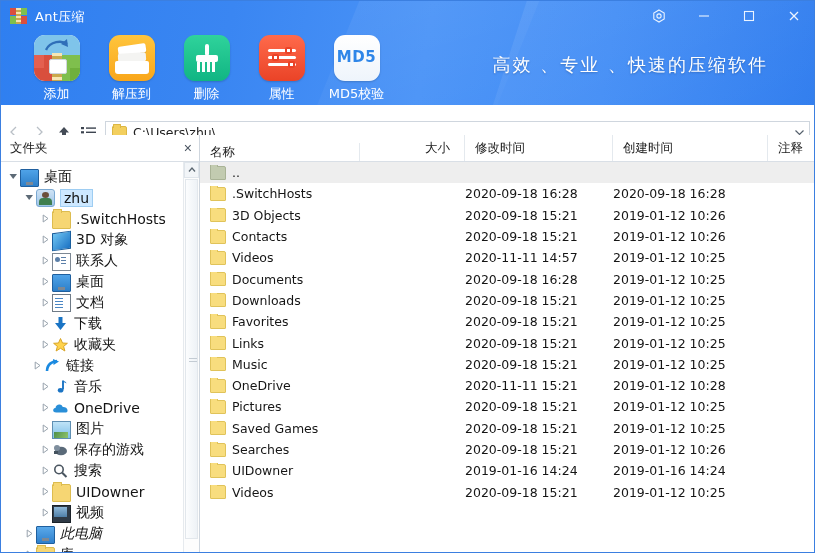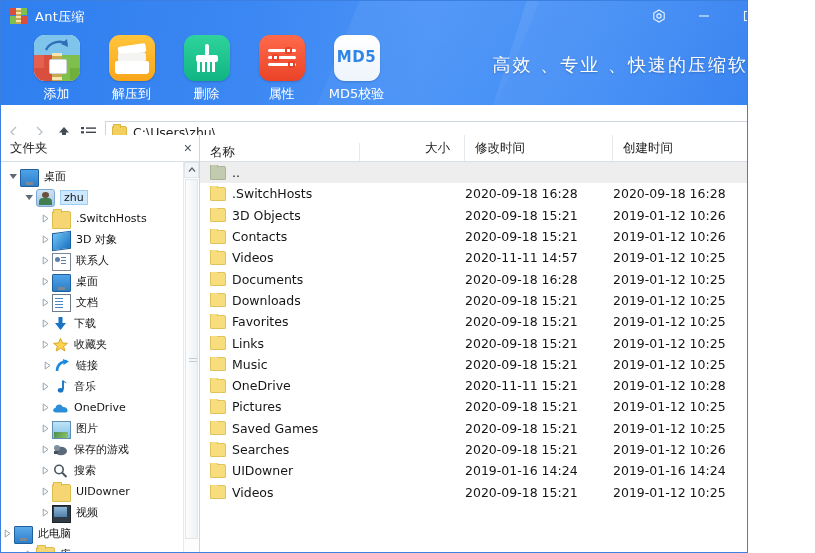--- a/index.html
+++ b/index.html
@@ -3,21 +3,21 @@
 <meta charset="utf-8">
 <style>
   html,body{margin:0;padding:0;}
   body{
     width:815px;height:553px;overflow:hidden;
     font-family:"Liberation Sans","DejaVu Sans",sans-serif;
     font-size:12px;color:#000;
     background:#fff;
     -webkit-font-smoothing:antialiased;
   }
-  .app{position:relative;width:748px;height:553px;overflow:hidden;
+  .app{position:relative;width:815px;height:553px;overflow:hidden;
        border:1px solid #3b7fe0;box-sizing:border-box;}
 
   
   .banner{position:absolute;left:0;top:0;width:815px;height:104px;
     background:linear-gradient(100deg,#2f7ff0 0%,#3a86f2 28%,#4a93f7 52%,#3f8bf5 74%,#2d7bee 100%);
     overflow:hidden;}
   .banner:after{content:"";position:absolute;right:-40px;top:-60px;width:340px;height:240px;
     background:linear-gradient(135deg,rgba(255,255,255,.10),rgba(255,255,255,0));
     transform:rotate(18deg);pointer-events:none;}
   .banner:before{content:"";position:absolute;left:330px;top:-30px;width:180px;height:200px;
@@ -121,21 +121,21 @@
   .side-head{height:27px;border-bottom:1px solid #d9dfe6;display:flex;align-items:center;
              justify-content:space-between;padding:0 7px 0 9px;box-sizing:border-box;background:#fff;}
   .side-head .ttl{font-size:12.5px;color:#1b1b1b;
         font-family:"DejaVu Sans","Liberation Sans",sans-serif;}
   .side-head .x{color:#4a5460;font-size:14px;line-height:1;cursor:default;}
   .tree{position:absolute;left:0;top:27px;width:184px;height:392px;overflow:hidden;padding-top:4px;
         box-sizing:border-box;}
   .tnode{height:21px;display:flex;align-items:center;white-space:nowrap;cursor:default;}
   .tnode .tw{width:13px;height:21px;display:flex;align-items:center;justify-content:center;flex:0 0 auto;}
   .tnode .ti{width:17px;height:16px;margin-right:5px;flex:0 0 auto;position:relative;}
-  .tnode .tl{font-size:11px;color:#141414;
+  .tnode .tl{font-size:14px;color:#141414;
         font-family:"DejaVu Sans","Liberation Sans",sans-serif;}
   .tnode.sel .tl{background:#cde8ff;border:1px solid #9ecdf2;padding:0 3px;margin:-1px 0;}
 
   .ic-desktop{background:linear-gradient(180deg,#4fa3e8,#2d7fc9);border:1px solid #1f5f9e;
        border-radius:1px;height:12px;margin-top:2px;}
   .ic-desktop:after{content:"";position:absolute;left:5px;top:12px;width:7px;height:3px;background:#7d8894;}
   .ic-user{background:linear-gradient(180deg,#cfe3f5,#9ec4e6);border-radius:3px;height:15px;
        border:1px solid #7ba9d2;}
   .ic-user:before{content:"";position:absolute;left:5px;top:2px;width:7px;height:6px;border-radius:50%;
        background:#6b4f3a;}
@@ -432,21 +432,21 @@
             <span class="tw">
               <svg width="9" height="9" viewBox="0 0 9 9">
                 <polygon points="2.2,1 7,4.5 2.2,8" fill="none" stroke="#98a3ad" stroke-width="1"></polygon>
               </svg>
             </span>
             <span class="ti" style="width: 17px;"><svg width="17" height="16" viewBox="0 0 17 16">
                 <polygon points="8.5,1.5 10.5,6 15.4,6.3 11.6,9.4 12.9,14 8.5,11.3 4.1,14 5.4,9.4 1.6,6.3 6.5,6" fill="#ffd34d" stroke="#d8a528" stroke-width="1"></polygon>
               </svg></span>
             <span class="tl">收藏夹</span>
           </div>
-          <div class="tnode" style="padding-left: 40px;">
+          <div class="tnode" style="padding-left: 30px;">
             <span class="tw">
               <svg width="9" height="9" viewBox="0 0 9 9">
                 <polygon points="2.2,1 7,4.5 2.2,8" fill="none" stroke="#98a3ad" stroke-width="1"></polygon>
               </svg>
             </span>
             <span class="ti" style="width: 17px;"><svg width="17" height="16" viewBox="0 0 17 16">
                 <path d="M3 13 C3 6 9 3 13 3" stroke="#1b8ae0" stroke-width="2.6" fill="none"></path>
                 <polygon points="9,1 15,3.5 9.5,7" fill="#1b8ae0"></polygon>
               </svg></span>
             <span class="tl">链接</span>
@@ -520,21 +520,21 @@
           </div>
           <div class="tnode" style="padding-left: 38px;">
             <span class="tw">
               <svg width="9" height="9" viewBox="0 0 9 9">
                 <polygon points="2.2,1 7,4.5 2.2,8" fill="none" stroke="#98a3ad" stroke-width="1"></polygon>
               </svg>
             </span>
             <span class="ti ic-video"></span>
             <span class="tl">视频</span>
           </div>
-          <div class="tnode" style="">
+          <div class="tnode" style="padding-left: 22px; font-style: italic;">
             <span class="tw">
               <svg width="9" height="9" viewBox="0 0 9 9">
                 <polygon points="2.2,1 7,4.5 2.2,8" fill="none" stroke="#98a3ad" stroke-width="1"></polygon>
               </svg>
             </span>
             <span class="ti ic-pc"></span>
             <span class="tl">此电脑</span>
           </div>
           <div class="tnode" style="padding-left: 22px;">
             <span class="tw">

